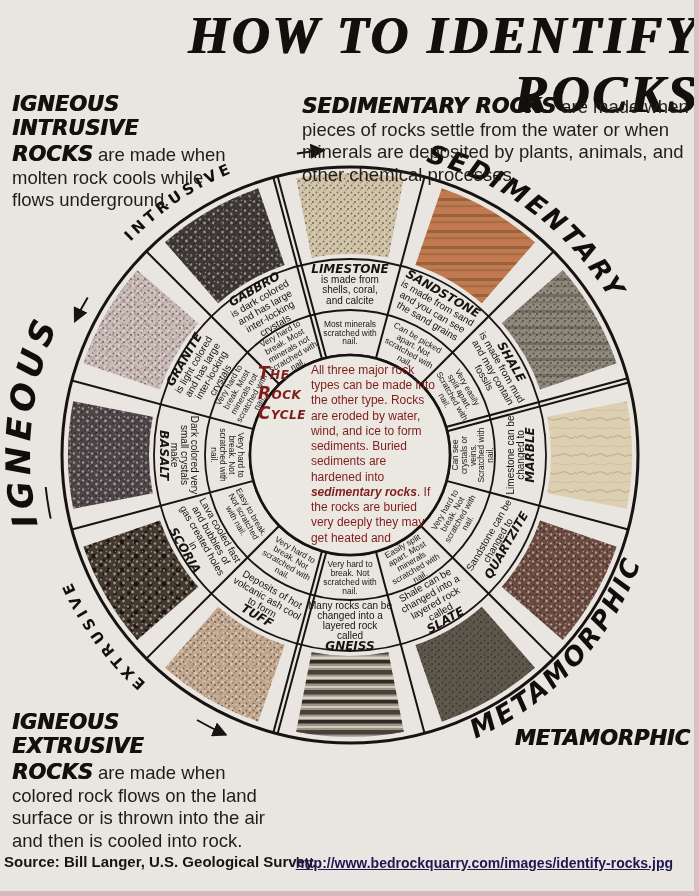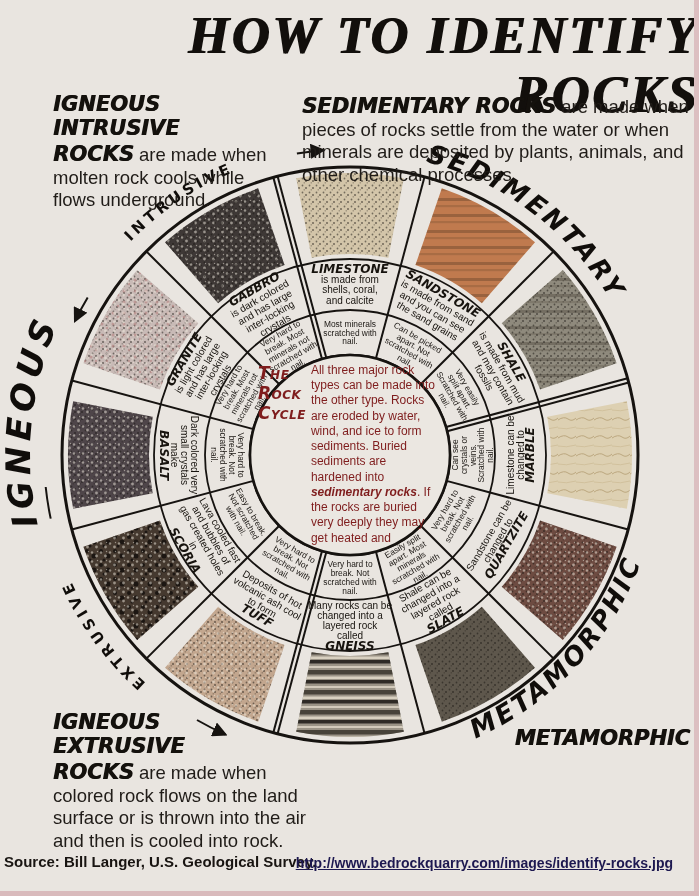--- a/index.html
+++ b/index.html
@@ -5,21 +5,21 @@
   html,body{margin:0;padding:0;}
   body{width:699px;height:896px;position:relative;background:#e9e5e0;overflow:hidden;
        font-family:"Liberation Sans",sans-serif;color:#1b1713;}
   .edge-r{position:absolute;right:0;top:0;width:5px;height:896px;background:#dcbfc1;}
   .edge-b{position:absolute;left:0;bottom:0;width:699px;height:5px;background:#d9babc;}
   .toon{font-family:"DejaVu Sans",sans-serif;font-weight:bold;font-style:italic;
         text-shadow:0.7px 0 0 currentColor;}
   .page-title{position:absolute;top:6px;left:0;width:699px;text-align:right;
       font-family:Liberation Serif, serif;font-weight:bold;font-style:italic;
       font-size:52px;letter-spacing:3px;color:#120f0c;text-shadow:1.6px 0 0 #120f0c;}
-  .corner{position:absolute;z-index:3;margin-left:41px;}
+  .corner{position:absolute;z-index:3;}
   .corner .h1{font-size:21px;line-height:1.15;color:#14110d;}
   .corner .cbody{margin:2px 0 0 0;font-size:18.5px;line-height:1.22;color:#201c18;}
   .corner-tl{left:12px;top:92px;width:238px;}
   .corner-tr{right:9px;top:92px;width:388px;text-align:left;}
   .corner-bl{left:12px;top:710px;width:268px;}
   .corner-br{right:9px;top:726px;width:332px;text-align:right;}
   .src{position:absolute;left:4px;top:853px;font-size:15px;font-weight:bold;color:#181411;z-index:3;}
   .url{position:absolute;right:26px;top:855px;font-size:14px;font-weight:bold;
        color:#1d1850;text-decoration:underline;z-index:3;}
   #wheel-svg{position:absolute;left:0;top:100px;z-index:2;}

